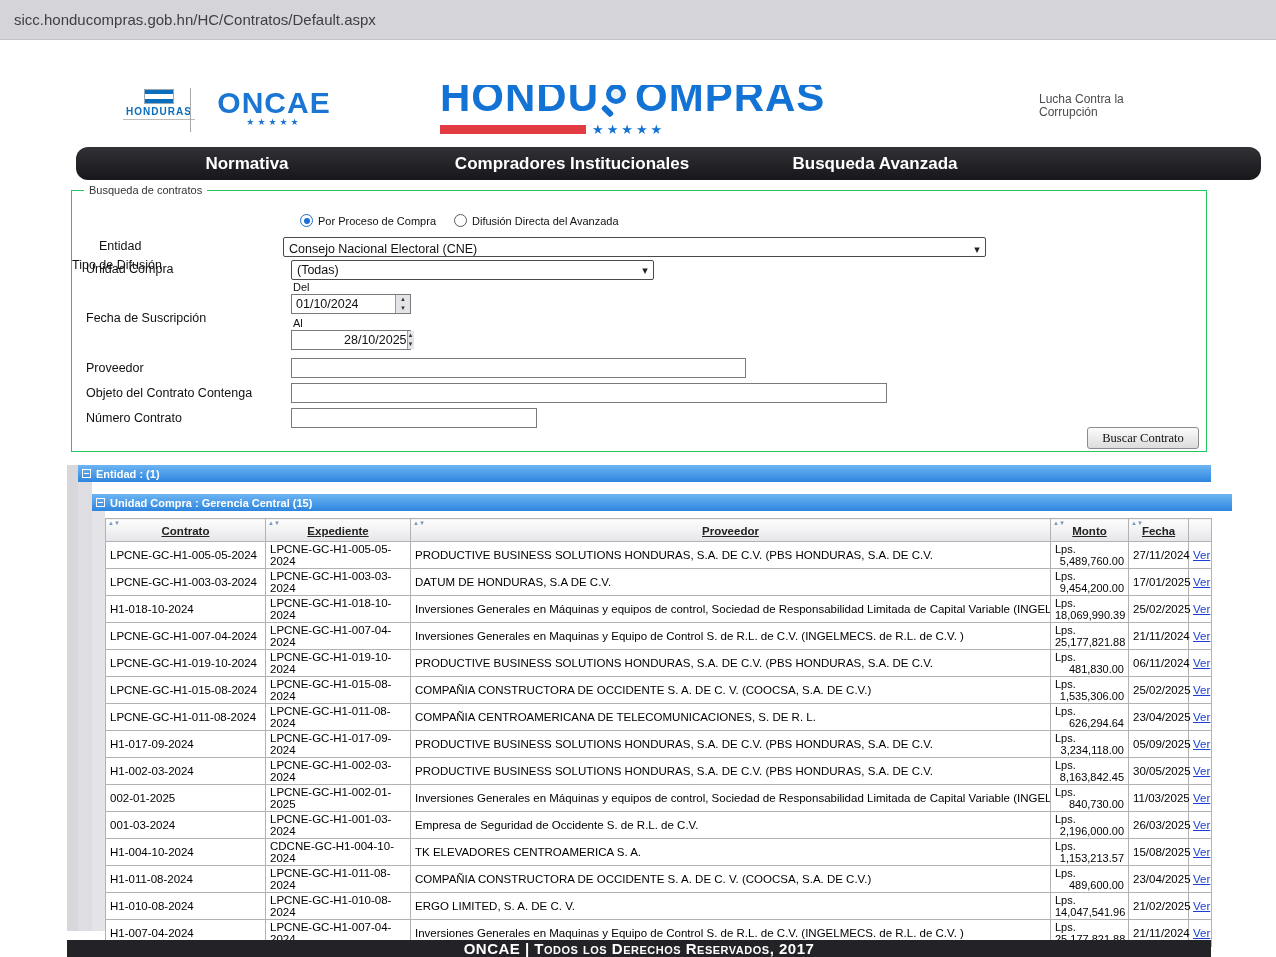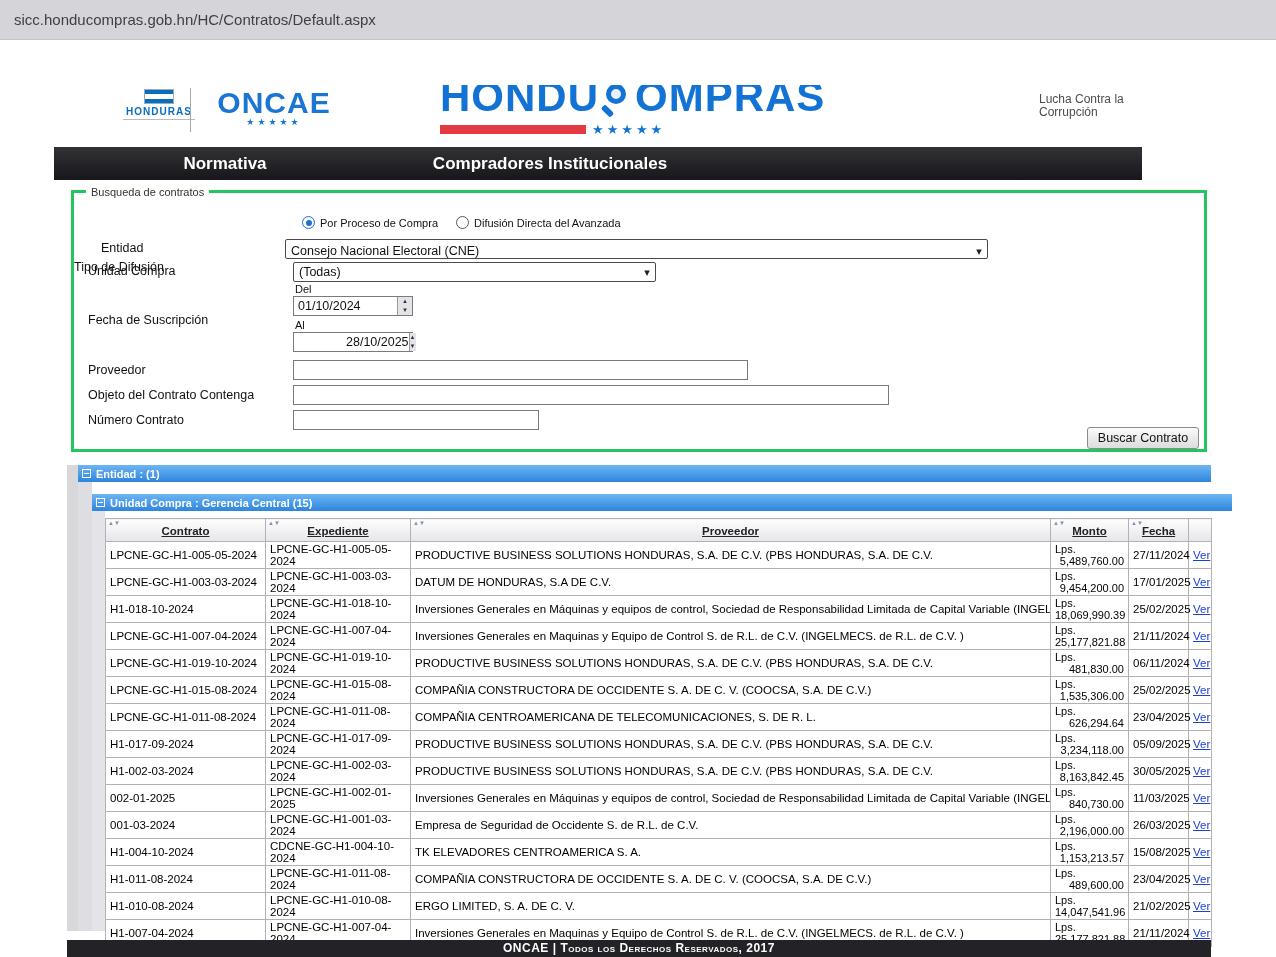--- a/index.html
+++ b/index.html
@@ -37,29 +37,29 @@
   .magnifier .handle { position:absolute; left:1px; bottom:2px; width:13px; height:6px;
                        background:#1273d4; transform:rotate(45deg); border-radius:2px; }
   .brand-underline { margin-top:1px; display:flex; align-items:center; }
   .redbar { display:inline-block; width:146px; height:9px; background:#e23b41; }
   .brand-stars { font-size:13px; color:#1273d4; letter-spacing:3px; margin-left:6px; }
 
   .anticorruption { position:absolute; left:972px; top:8px; width:150px;
                     font-size:12px; font-weight:normal; color:#4c4c50; line-height:13px; }
 
   
-  .nav { position:absolute; left:54px; top:147px; width:1088px; height:33px;
-         background:linear-gradient(#323236,#17171b); }
+  .nav { position:absolute; left:76px; top:147px; width:1185px; height:33px;
+         background:linear-gradient(#323236,#17171b);border-radius:12px; }
   .nav-item { position:absolute; top:0; transform:translateX(-50%); line-height:33px;
               color:#fff; font-size:17px; font-weight:bold; cursor:pointer; white-space:nowrap; }
 
   
   .search-form { position:absolute; left:67px; top:183px; width:1144px; height:275px; }
   .fieldset { position:absolute; left:4px; top:7px; right:4px; bottom:6px;
-              border:3px solid #22c55e; }
+              border:1px solid #22c55e; }
   .legend { position:absolute; left:12px; top:0px; transform:translateY(-55%);
             background:#fff; padding:0 5px; font-size:11px; color:#333; }
   .flabel { position:absolute; font-size:12.5px; color:#111; white-space:nowrap; }
   .smalllabel { position:absolute; font-size:11px; color:#111; }
 
   .radio-group { position:absolute; left:228px; top:23px; display:flex; align-items:center; }
   .radio { width:13px; height:13px; border:1px solid #5a5a5e; border-radius:50%;
            background:#fff; position:relative; margin-right:5px; flex:none; }
   .radio.checked { border-color:#1b6fd2; }
   .radio.checked::after { content:""; position:absolute; left:2.5px; top:2.5px;
@@ -78,21 +78,21 @@
   .spinner { width:15px; border-left:1px solid #9a9a9e; background:#e4e4e8;
              display:flex; flex-direction:column; cursor:pointer; }
   .spinner span { flex:1; font-size:6px; line-height:9px; text-align:center; color:#333; }
 
   .tinput { position:absolute; height:20px; border:1px solid #7a7a7e; background:#fff;
             font-size:12.5px; padding:0 4px; font-family:"Liberation Sans",sans-serif; }
 
   .buscar-btn { position:absolute; left:1020px; top:244px; width:112px; height:22px;
                 background:linear-gradient(#fbfbfb,#dcdcdc); border:1px solid #8c8c90;
                 border-radius:3px; font-size:12.5px; color:#111; cursor:pointer;
-                font-family:Liberation Sans, sans-serif; }
+                font-family:Liberation Serif, serif; }
 
   
   .results { position:absolute; left:67px; top:465px; width:1144px; height:470px; }
   .gutter { position:absolute; background:#d8d8dc; }
   .g0 { left:0; top:0; width:11px; height:466px; }
   .g1 { left:11px; top:17px; width:14px; height:449px; background:#dedee2; }
   .g2 { left:25px; top:46px; width:13px; height:420px; background:#e4e4e8; }
 
   .group-header { position:absolute; height:17px; background:linear-gradient(#6db5f3,#2e85de);
                   color:#fff; font-size:11px; font-weight:bold; display:flex;
@@ -121,21 +121,21 @@
   td.cell-monto { padding:1px 3px; }
   td.cell-monto .lps { display:block; font-size:11px; line-height:12px; text-align:left; }
   td.cell-monto .amount { display:block; font-size:11px; line-height:12px; text-align:right; }
   td.cell-fecha { text-align:right; padding-right:3px; }
   td.cell-ver { text-align:center; padding:1px 1px; }
   td.cell-ver a { color:#1a3fd4; font-size:11.5px; text-decoration:underline; cursor:pointer; }
 
   
   .footer { position:absolute; left:67px; top:940px; width:1144px; height:17px;
             background:#232327; color:#fff; text-align:center; line-height:17px;
-            font-size:12px; font-weight:bold; font-variant:small-caps; letter-spacing:0.5px; }
+            font-size:15px; font-weight:bold; font-variant:small-caps; letter-spacing:0.5px; }
 </style>
 </head>
 <body>
 
 <div class="page">
 
   <div class="urlbar">
     <span>sicc.honducompras.gob.hn/HC/Contratos/Default.aspx</span>
   </div>
 
@@ -170,20 +170,21 @@
     </div>
     <div class="anticorruption">
       <div>Lucha Contra la</div>
       <div>Corrupción</div>
     </div>
   </div>
 
   <div class="nav">
     <div class="nav-item" style="left:171px;">Normativa</div>
     <div class="nav-item" style="left:496px;">Compradores Institucionales</div>
+    <div class="nav-item" style="left:799px;">Busqueda Avanzada</div>
   </div>
 
   <div class="search-form">
     <div class="fieldset">
       <span class="legend">Busqueda de contratos</span>
 
       <span class="flabel" style="left:0; top:23px;margin-top:44px;">Tipo de Difusión</span>
       <div class="radio-group">
         <span class="radio checked"></span>
         <span class="radio-label">Por Proceso de Compra</span>

